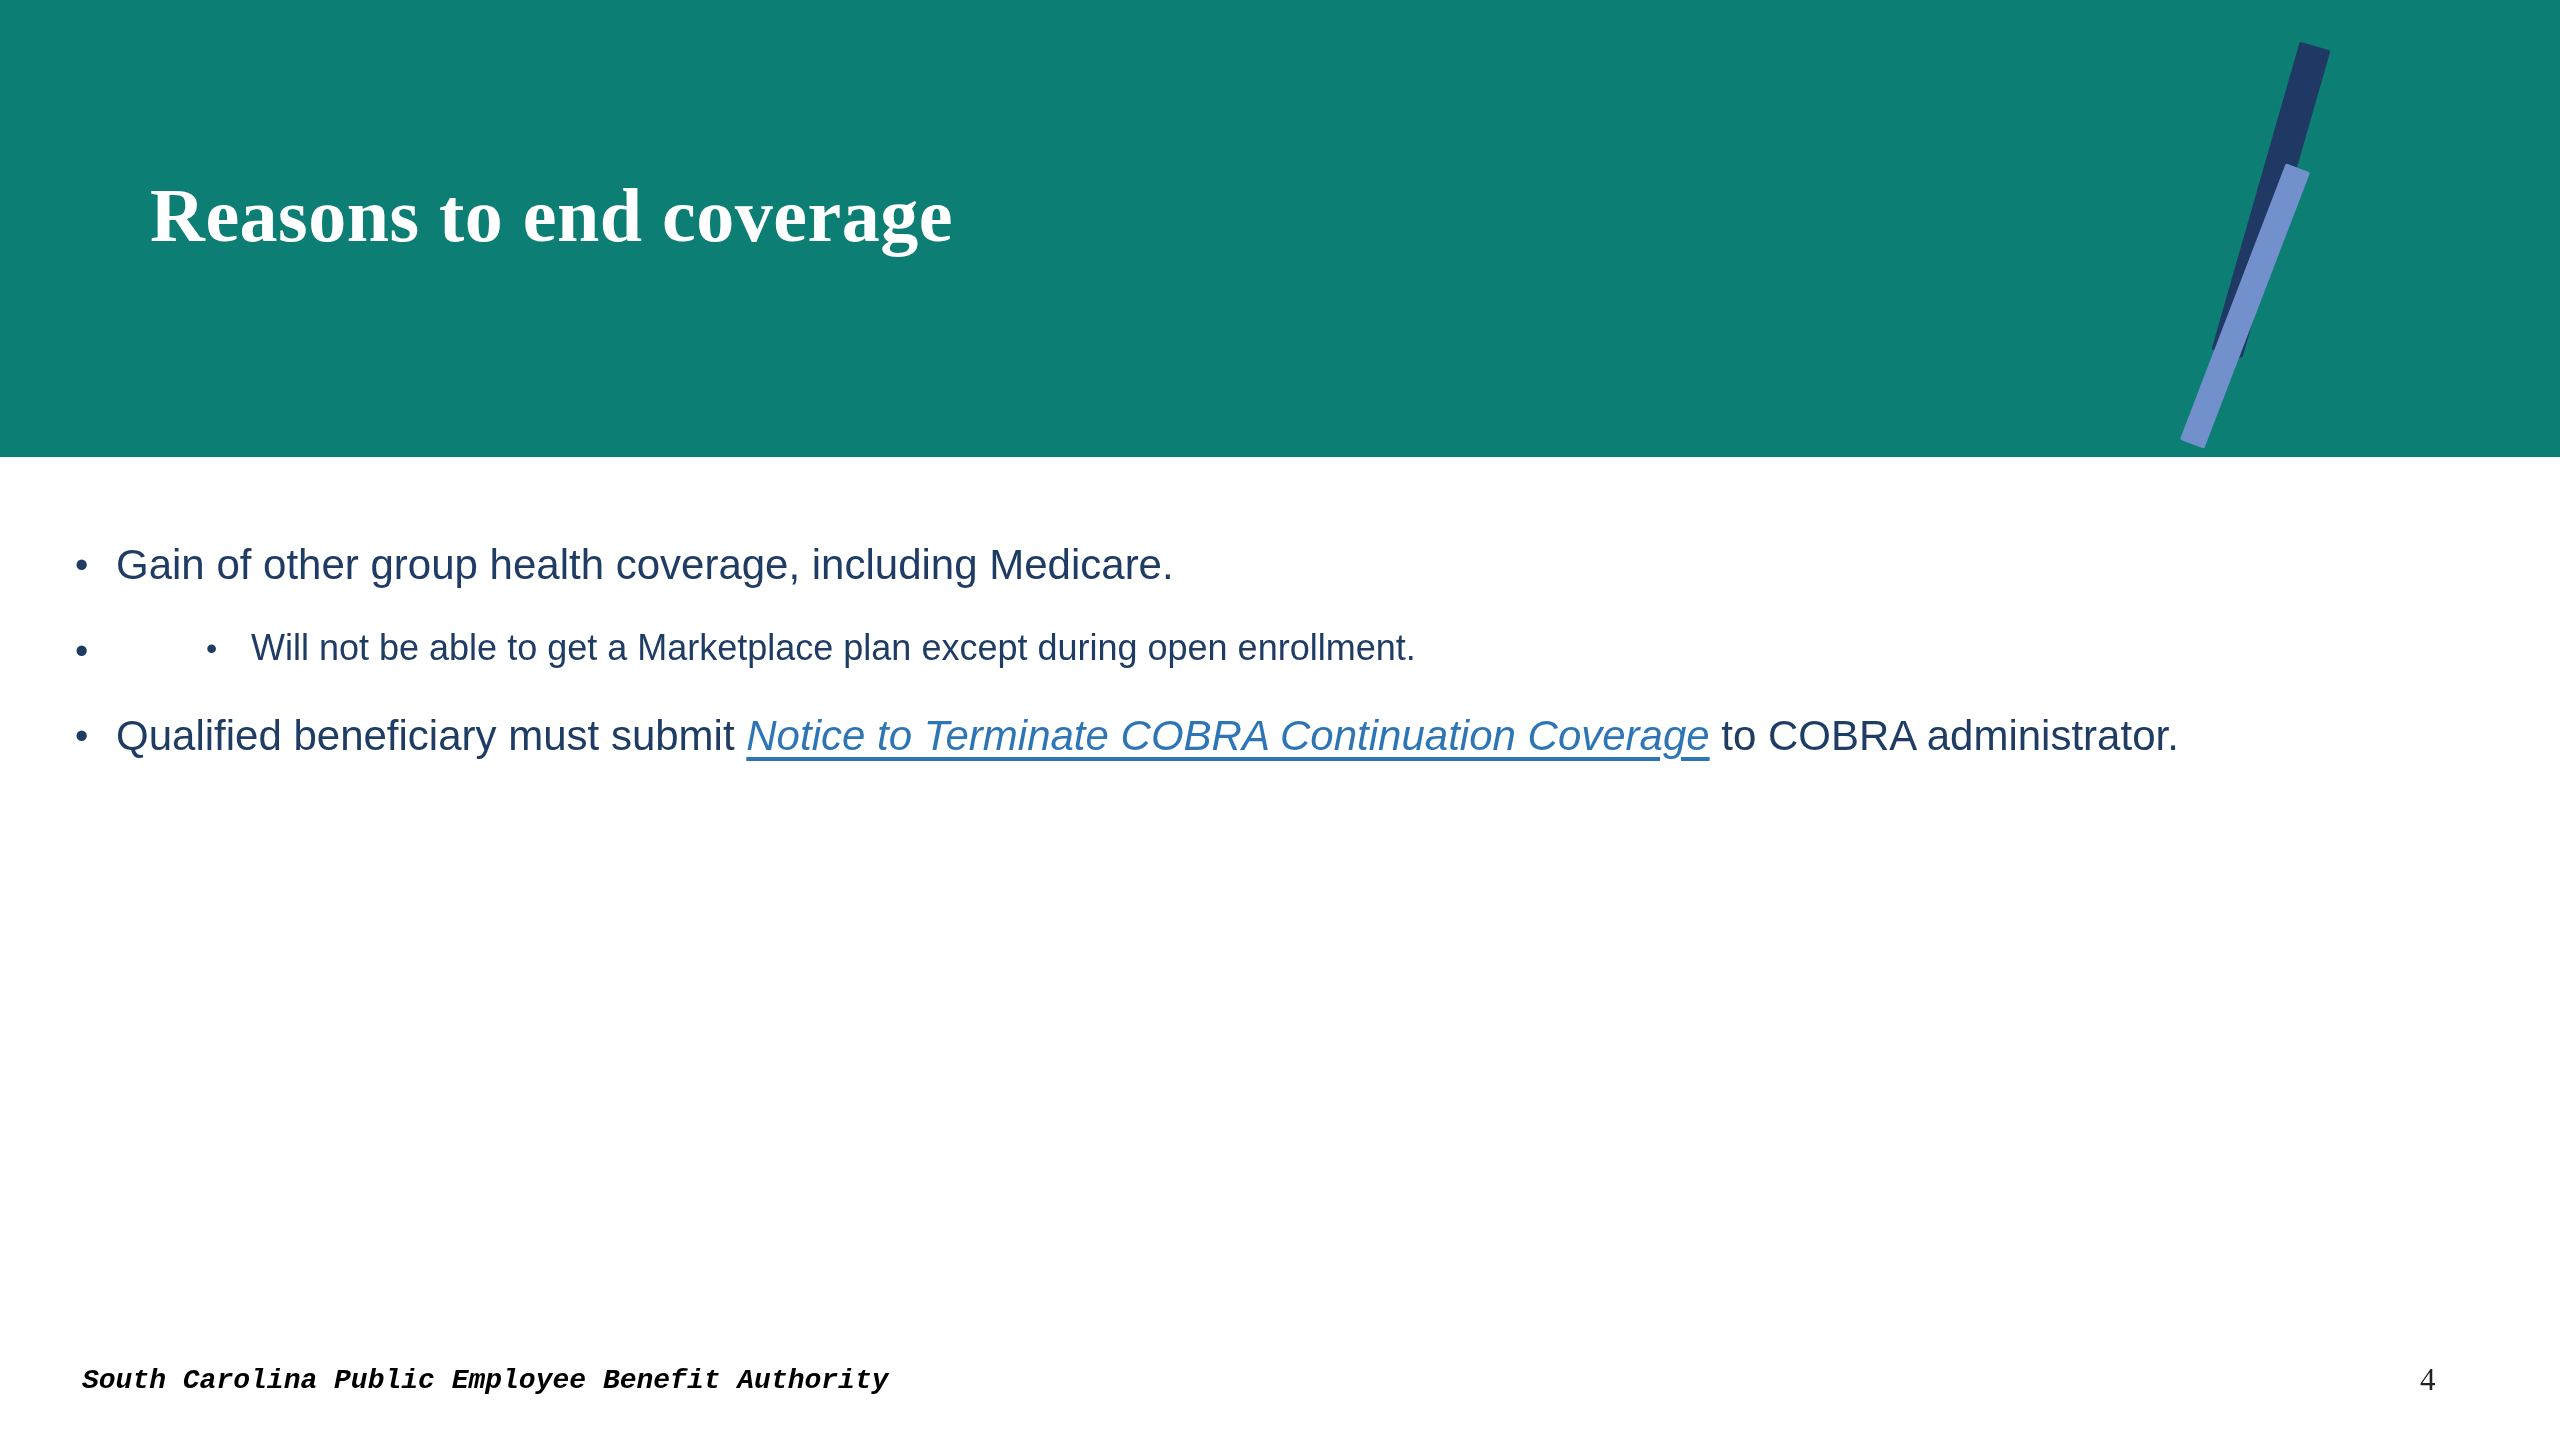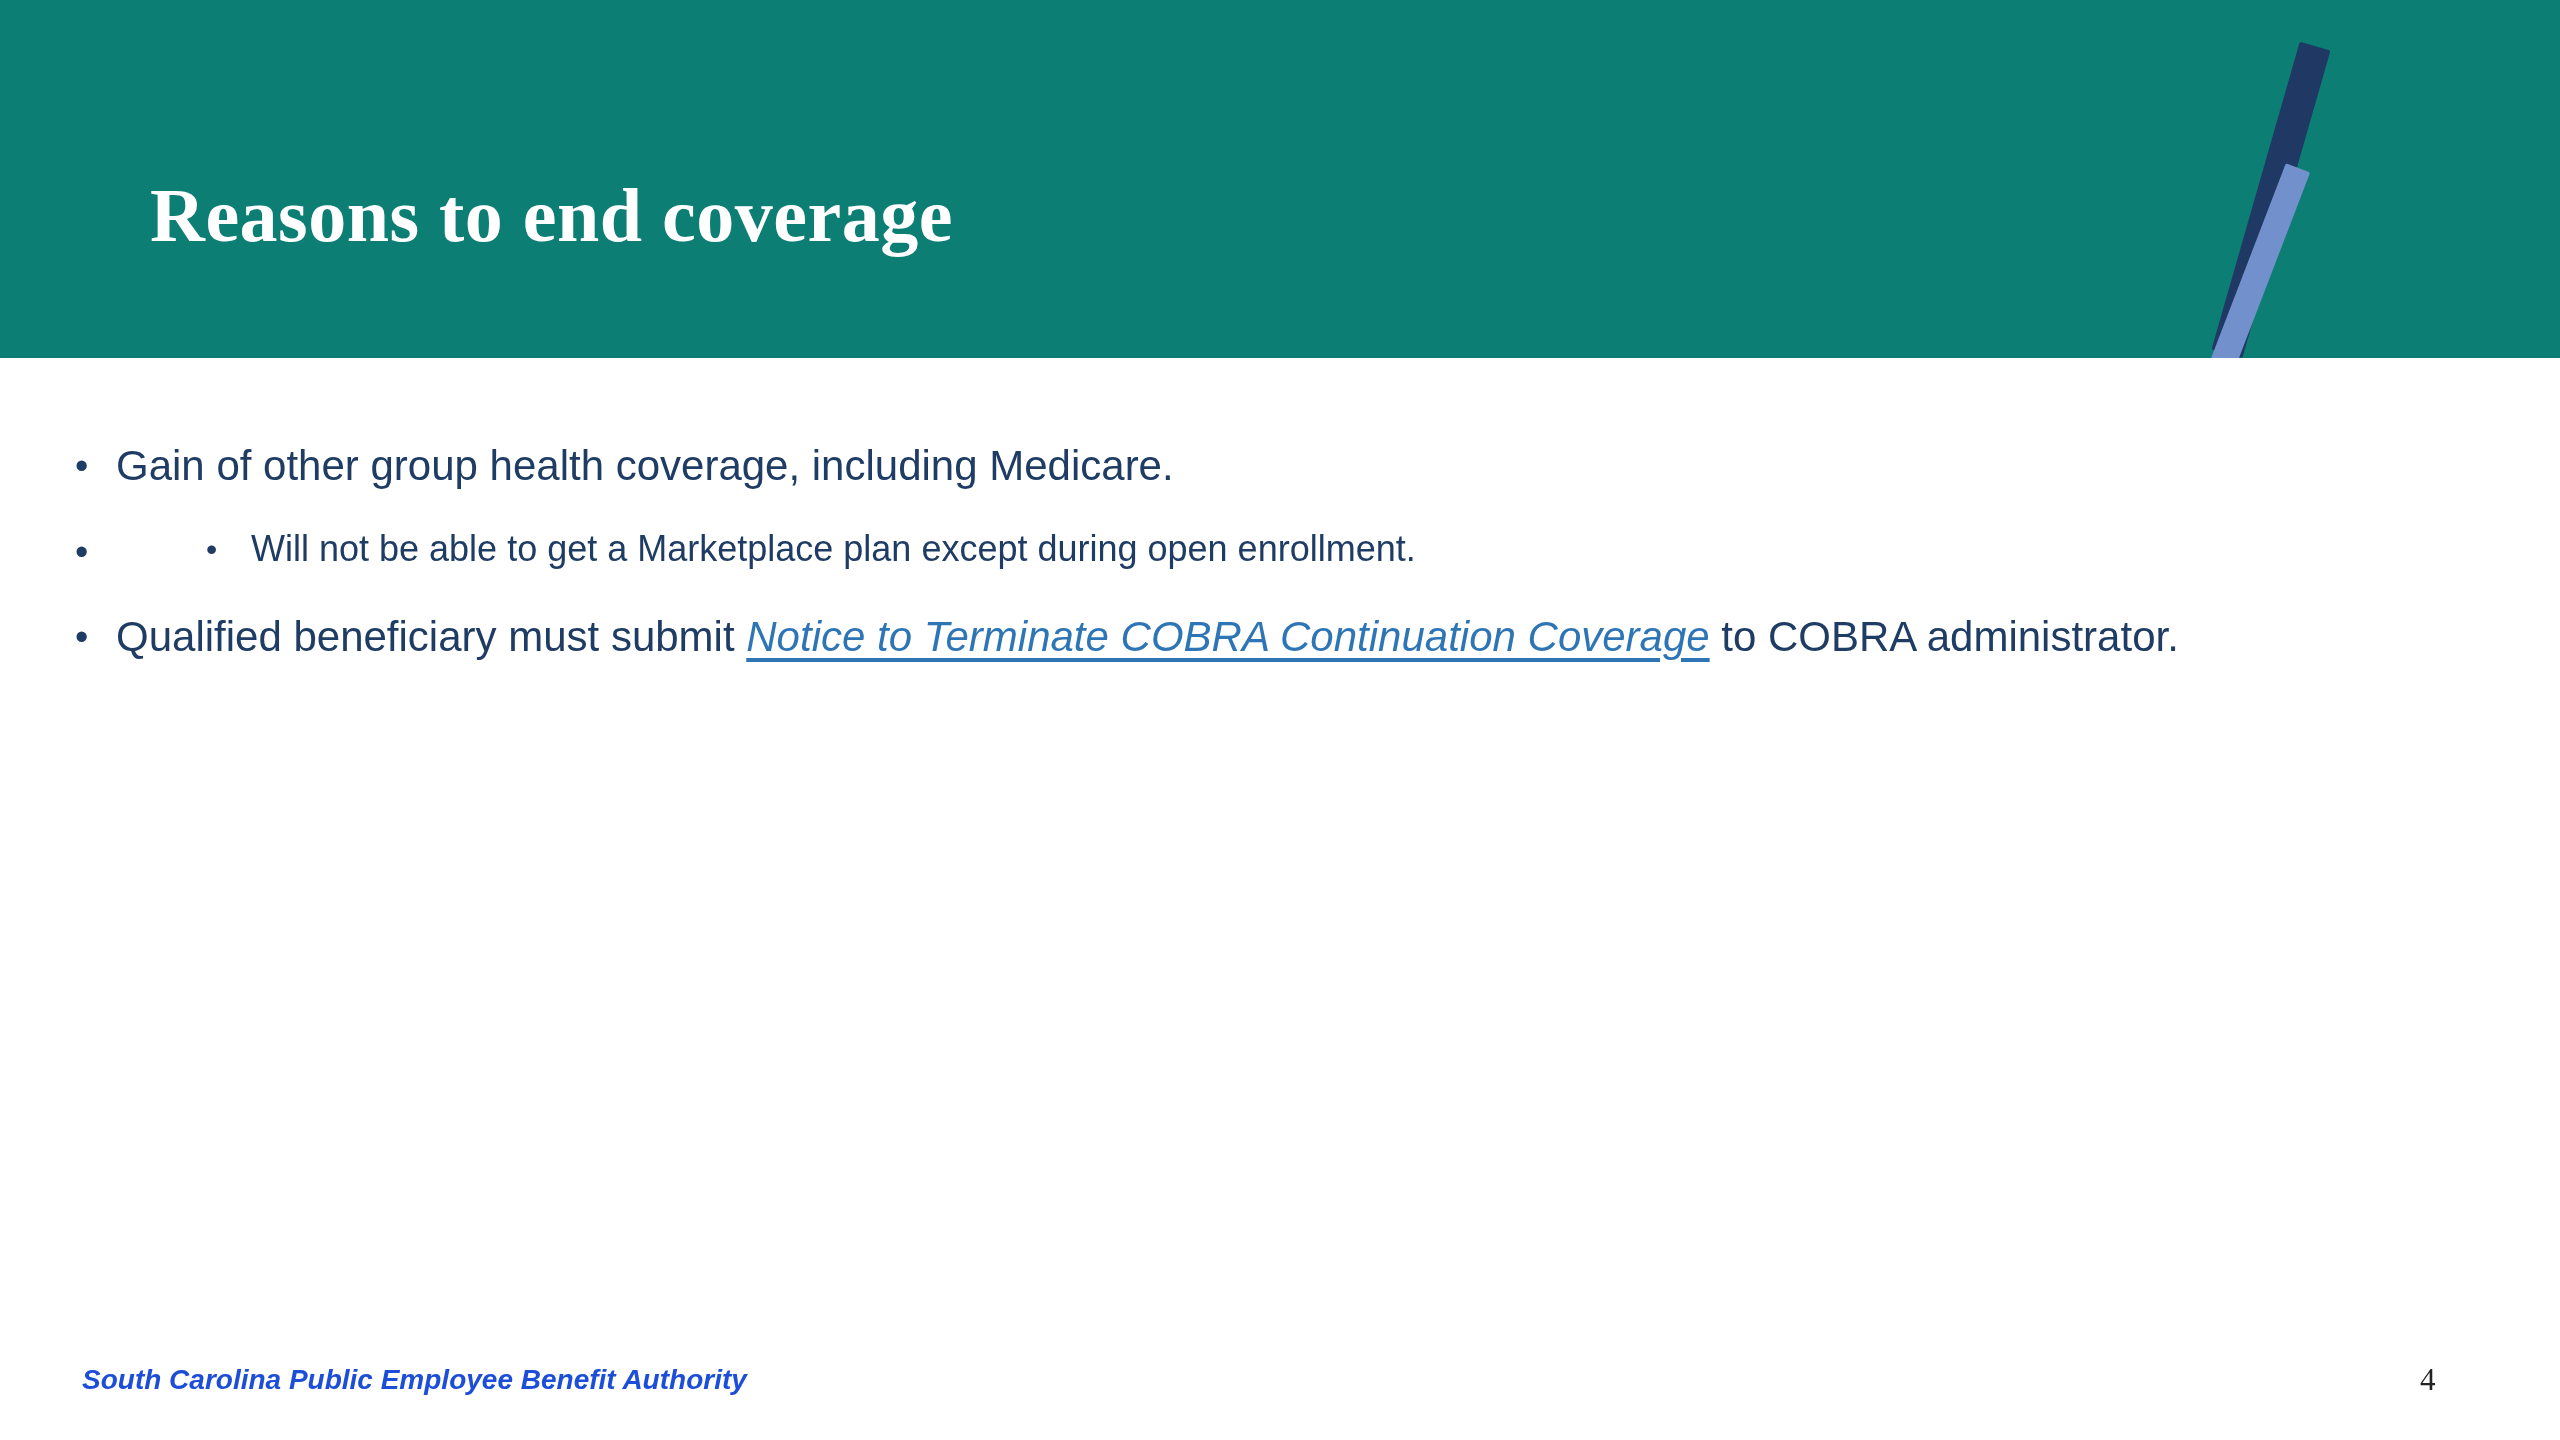--- a/index.html
+++ b/index.html
@@ -14,21 +14,21 @@
     .slide {
       position: absolute;
       inset: 0;
       background: #ffffff;
     }
 
     
     .band {
       position: relative;
       width: 100%;
-      height: 358px;
+      height: 457px;
       background: #0d7e74;
       overflow: hidden;
     }
     .band h1 {
       position: absolute;
       left: 150px;
       top: 172px;
       color: #ffffff;
       font-family: "Liberation Serif", serif;
       font-weight: bold;
@@ -103,25 +103,25 @@
       text-decoration: underline;
       text-underline-offset: 7px;
       cursor: pointer;
     }
 
     
     .footer-text {
       position: absolute;
       left: 82px;
       bottom: 44px;
-      font-family: Liberation Sans, sans-serif;
+      font-family: Liberation Mono, monospace;
       font-style: italic;
       font-weight: bold;
       font-size: 28px;
-      color: #1d4ed8;
+      color: #000000;
     }
     .page-number {
       position: absolute;
       left: 2420px;
       bottom: 42px;
       font-family: "Liberation Serif", serif;
       font-size: 31px;
       color: #222222;
     }
   </style>

